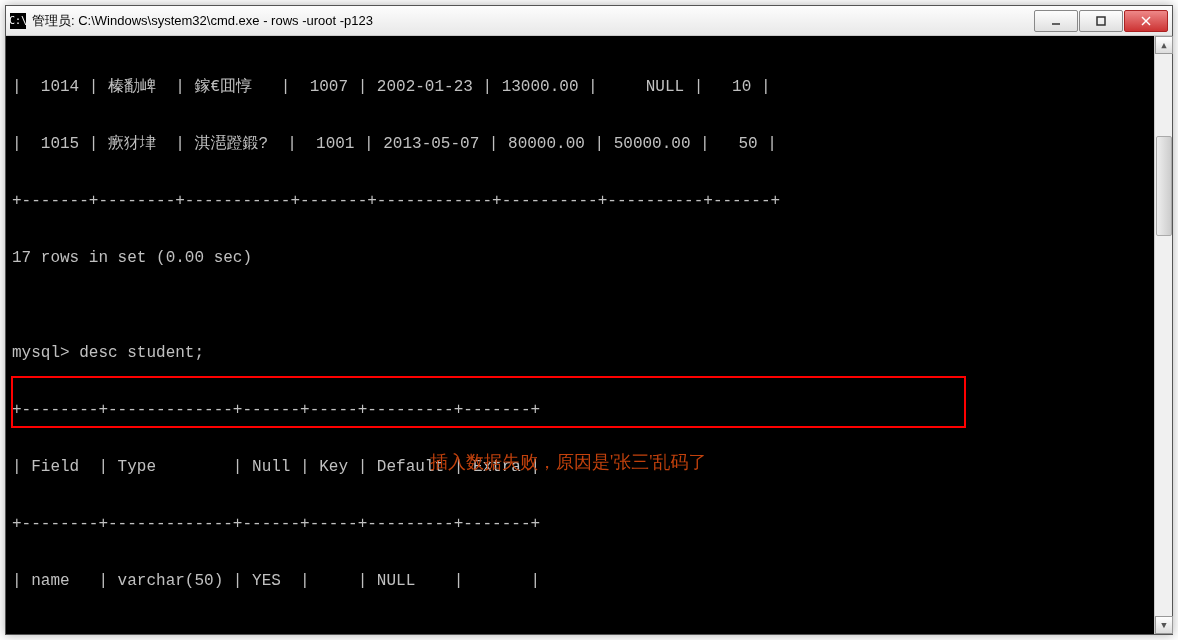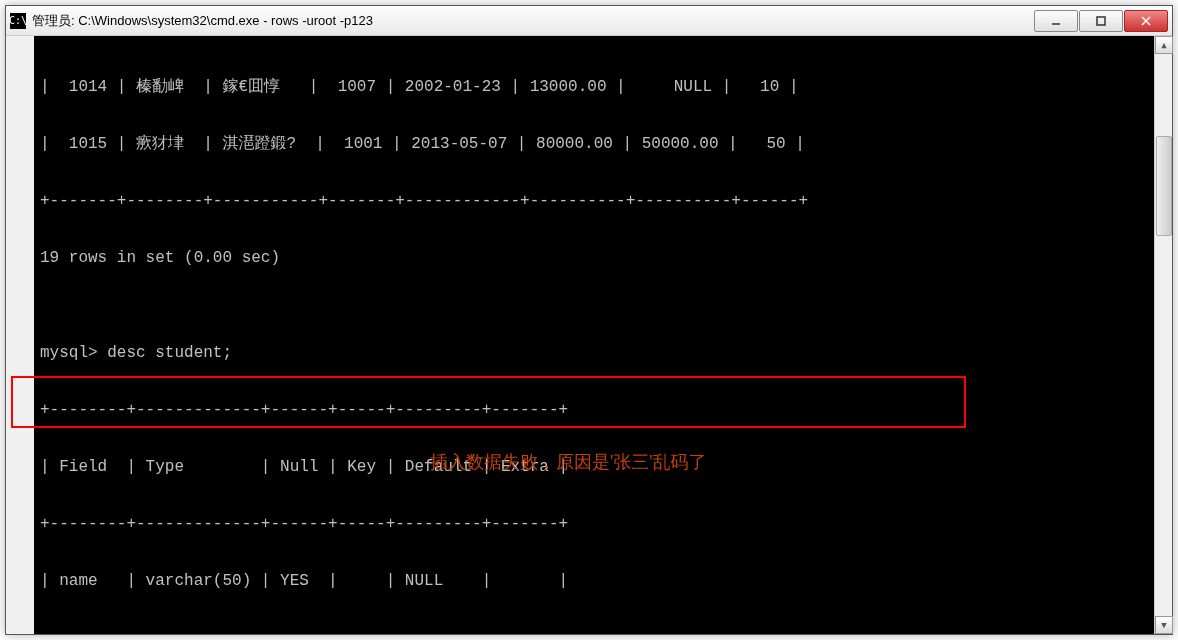--- a/index.html
+++ b/index.html
@@ -82,21 +82,20 @@
       color: #c0c0c0;
       font-family: "NSimSun", "SimSun", "Courier New", monospace;
       font-size: 16px;
       line-height: 19px;
       padding: 4px 6px;
       height: calc(100% - 30px);
       overflow: hidden;
       position: relative;
       white-space: pre;
       letter-spacing: 0;
-      margin-left: 28px;
     }
     .scrollbar {
       position: absolute;
       right: 0;
       top: 30px;
       bottom: 0;
       width: 18px;
       background: #f0f0f0;
       border-left: 1px solid #ccc;
     }
@@ -167,21 +166,21 @@
             <line x1="2" y1="2" x2="10" y2="10" stroke="#fff" stroke-width="1.5"></line>
             <line x1="10" y1="2" x2="2" y2="10" stroke="#fff" stroke-width="1.5"></line>
           </svg>
       </div>
     </div>
   </div>
   <div class="terminal">
     <span class="term-line">|  1014 | 榛勫崥  | 鎵€囬惇   |  1007 | 2002-01-23 | 13000.00 |     NULL |   10 |</span>
     <span class="term-line">|  1015 | 瘚犲垏  | 淇潖蹬鍛?  |  1001 | 2013-05-07 | 80000.00 | 50000.00 |   50 |</span>
     <span class="term-line">+-------+--------+-----------+-------+------------+----------+----------+------+</span>
-    <span class="term-line">19 rows in set (0.00 sec)</span>
+    <span class="term-line">17 rows in set (0.00 sec)</span>
     <span class="term-line"></span>
     <span class="term-line">mysql&gt; desc student;</span>
     <span class="term-line">+--------+-------------+------+-----+---------+-------+</span>
     <span class="term-line">| Field  | Type        | Null | Key | Default | Extra |</span>
     <span class="term-line">+--------+-------------+------+-----+---------+-------+</span>
     <span class="term-line">| name   | varchar(50) | YES  |     | NULL    |       |</span>
     
     
     
     

